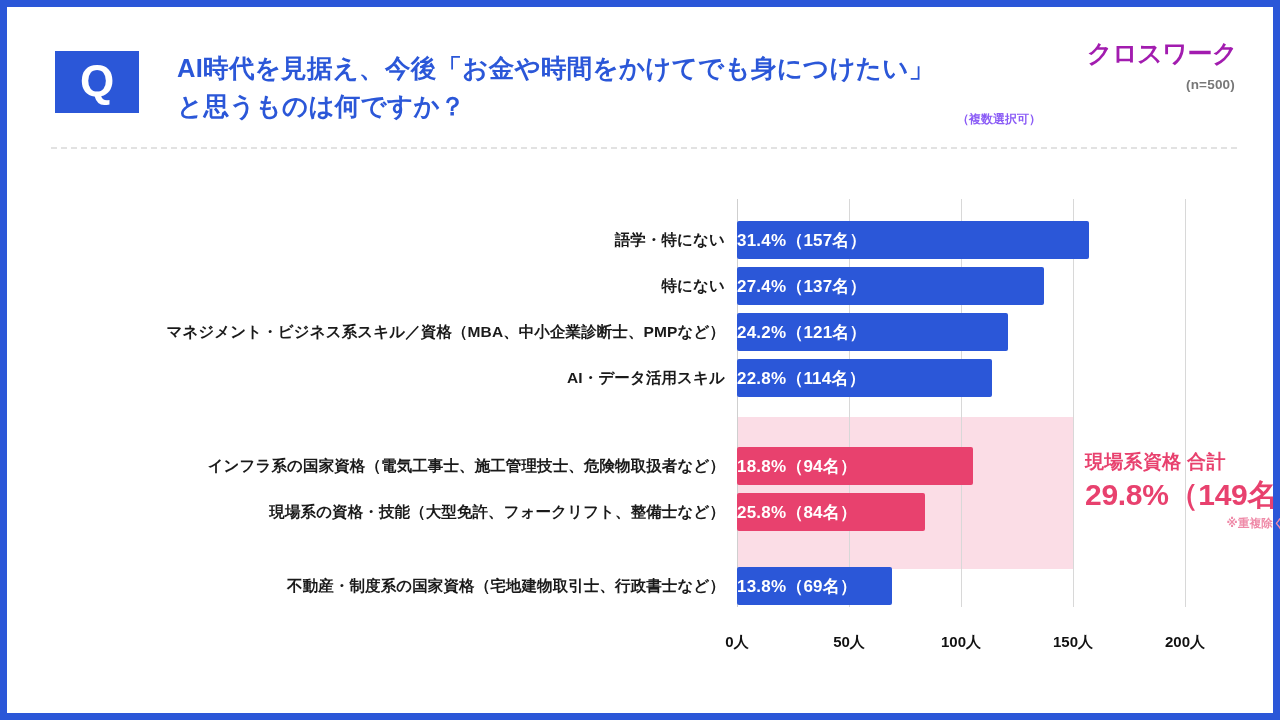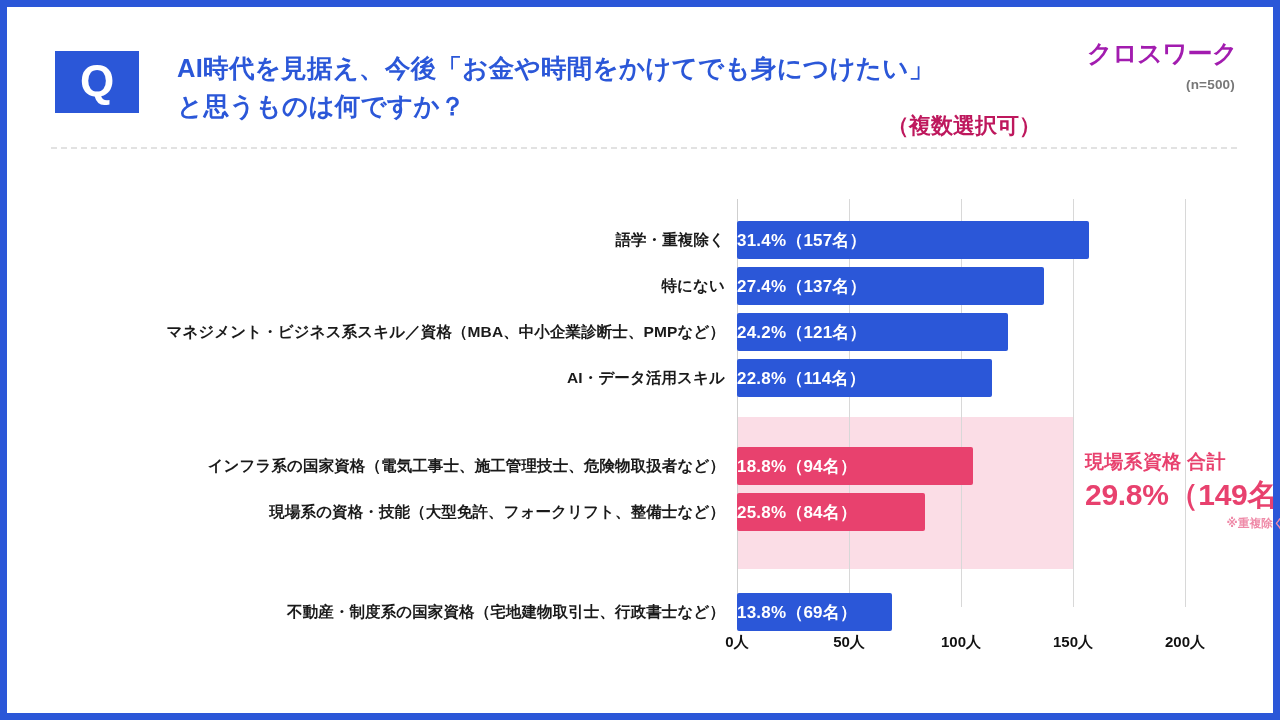--- a/index.html
+++ b/index.html
@@ -85,22 +85,22 @@
     font-size: 13.5px;
     font-weight: bold;
     letter-spacing: 0.2px;
     margin-left: 6px;
   }
 
   .multi-select-note {
     position: absolute;
     right: 196px;
     top: 80px;
-    color: #be185d;
-    font-size: 22px;
+    color: #8b5cf6;
+    font-size: 12px;
     font-weight: bold;
     white-space: nowrap;
     margin-left: 48px;
   }
 
   .divider {
     position: absolute;
     left: 44px;
     right: 36px;
     top: 140px;
@@ -260,21 +260,21 @@
     <div class="chart">
       <div class="plot" id="plot">
 
       <div class="highlight-band" style="top: 218px; height: 152px;"></div>
           <div class="gridline zero" style="left: 0px;"></div>
           <div class="gridline" style="left: 112px;"></div>
           <div class="gridline" style="left: 224px;"></div>
           <div class="gridline" style="left: 336px;"></div>
           <div class="gridline" style="left: 448px;"></div>
           <div class="row" style="top: 22px; width: 448px;">
-            <div class="cat-label">語学・重複除く</div>
+            <div class="cat-label">語学・特にない</div>
             <div class="bar blue" style="width: 351.68px;">
               <span class="bar-value">31.4%（157名）</span>
             </div>
           </div>
           <div class="row" style="top: 68px; width: 448px;">
             <div class="cat-label">特にない</div>
             <div class="bar blue" style="width: 306.88px;">
               <span class="bar-value">27.4%（137名）</span>
             </div>
           </div>
@@ -295,21 +295,21 @@
             <div class="bar pink" style="width: 236px;">
               <span class="bar-value">18.8%（94名）</span>
             </div>
           </div>
           <div class="row" style="top: 294px; width: 448px;">
             <div class="cat-label">現場系の資格・技能（大型免許、フォークリフト、整備士など）</div>
             <div class="bar pink" style="width: 188.16px;">
               <span class="bar-value">25.8%（84名）</span>
             </div>
           </div>
-          <div class="row" style="top: 394px; width: 448px; padding-left: 24px;">
+          <div class="row" style="top: 368px; width: 448px; padding-left: 24px;">
             <div class="cat-label">不動産・制度系の国家資格（宅地建物取引士、行政書士など）</div>
             <div class="bar blue" style="width: 154.56px;">
               <span class="bar-value">13.8%（69名）</span>
             </div>
           </div>
           <div class="total-callout" style="top: 250px;">
             <div class="t-head">現場系資格 合計</div>
             <div class="t-main">29.8%（149名）</div>
             <div class="t-note">※重複除く</div>
           </div>

